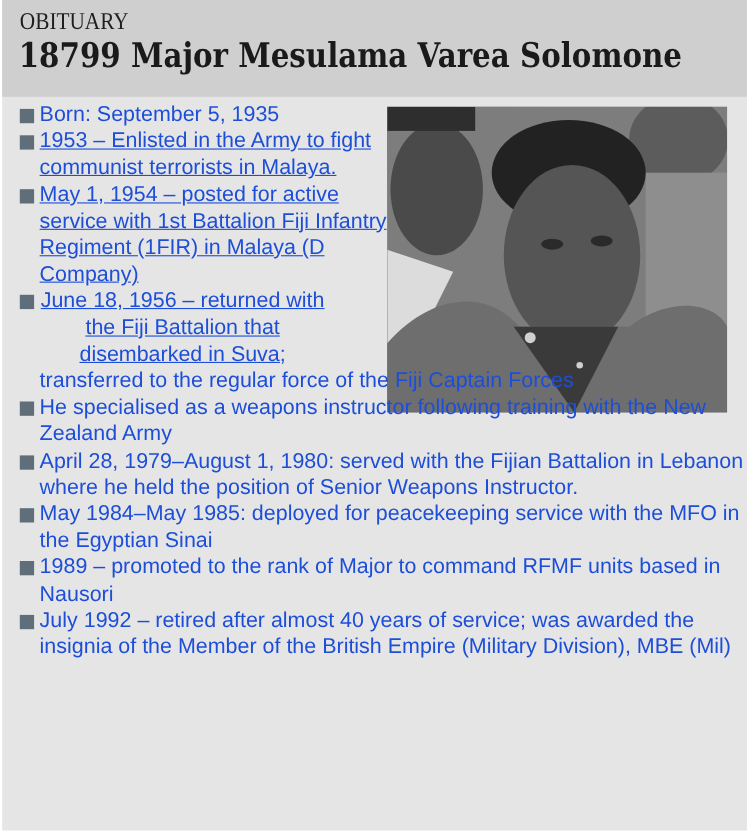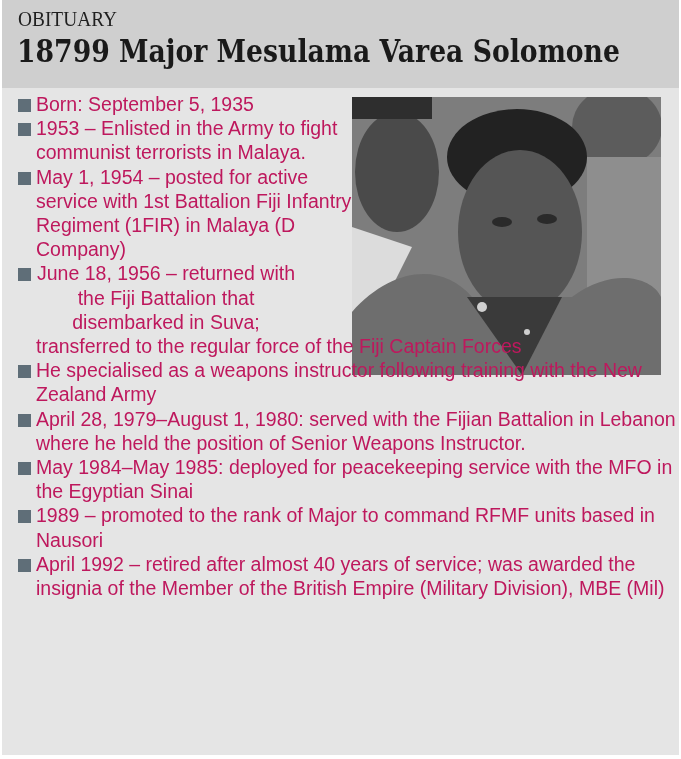--- a/index.html
+++ b/index.html
@@ -28,28 +28,28 @@
     .photo {
       position: absolute; left: 350px; top: 97px; width: 309px; height: 278px;
       overflow: hidden;
       background: linear-gradient(160deg, #5a5a5a 0%, #8a8a8a 35%, #6c6c6c 60%, #7a7a7a 100%);
     }
     .photo svg { display: block; }
     .list {
       position: absolute; left: 14px; top: 92px; width: 660px;
       margin: 0; padding: 0; list-style: none;
       font-family: "Liberation Sans", "DejaVu Sans", sans-serif;
-      font-size: 19.5px; line-height: 24.2px; color: #be185d;
+      font-size: 19.5px; line-height: 24.2px; color: #1d4ed8;
     }
     .list li { position: relative; padding-left: 20px; }
     .list li .bullet {
       position: absolute; left: 2px; top: 7px; width: 13px; height: 13px;
       background: #5f6e78;
     }
-    .narrow { width: 320px; }
+    .narrow { width: 320px; text-decoration: underline; }
     .tail { display: block; }
   </style>
 </head>
 <body>
 
 <div class="card">
   <div class="header">
     <div class="kicker">OBITUARY</div>
     <div class="title">18799 Major Mesulama Varea Solomone</div>
   </div>
@@ -84,15 +84,15 @@
     <li class="narrow"><span class="bullet"></span><span>May 1, 1954 – posted for active service with 1st Battalion Fiji Infantry Regiment (1FIR) in Malaya (D Company)</span></li>
     <li>
         <span class="bullet"></span>
         <span class="narrow" style="display:block;width:260px;text-align:center;">June 18, 1956 – returned with the Fiji Battalion that disembarked in Suva;</span>
         <span class="tail">transferred to the regular force of the Fiji Captain Forces</span>
       </li>
     <li><span class="bullet"></span><span>He specialised as a weapons instructor following training with the New Zealand Army</span></li>
     <li><span class="bullet"></span><span>April 28, 1979–August 1, 1980: served with the Fijian Battalion in Lebanon where he held the position of Senior Weapons Instructor.</span></li>
     <li><span class="bullet"></span><span>May 1984–May 1985: deployed for peacekeeping service with the MFO in the Egyptian Sinai</span></li>
     <li><span class="bullet"></span><span>1989 – promoted to the rank of Major to command RFMF units based in Nausori</span></li>
-    <li><span class="bullet"></span><span>April 1992 – retired after almost 40 years of service; was awarded the insignia of the Member of the British Empire (Military Division), MBE (Mil)</span></li>
+    <li><span class="bullet"></span><span>July 1992 – retired after almost 40 years of service; was awarded the insignia of the Member of the British Empire (Military Division), MBE (Mil)</span></li>
   </ul>
 </div>
 
 </body></html>

